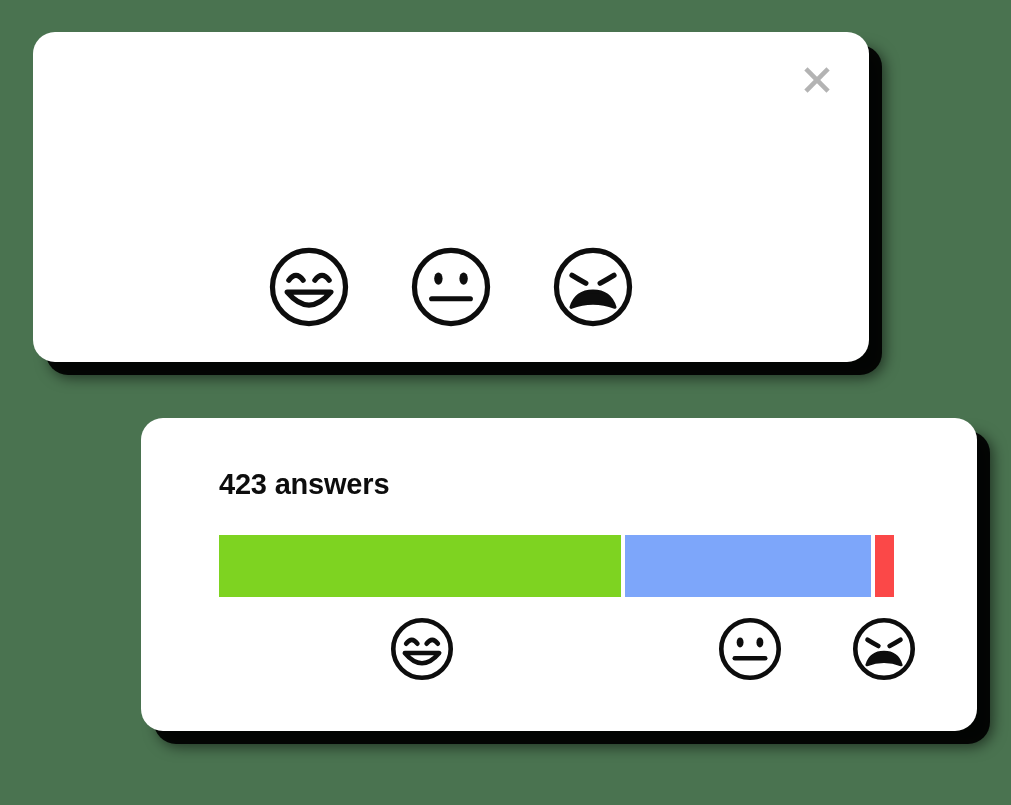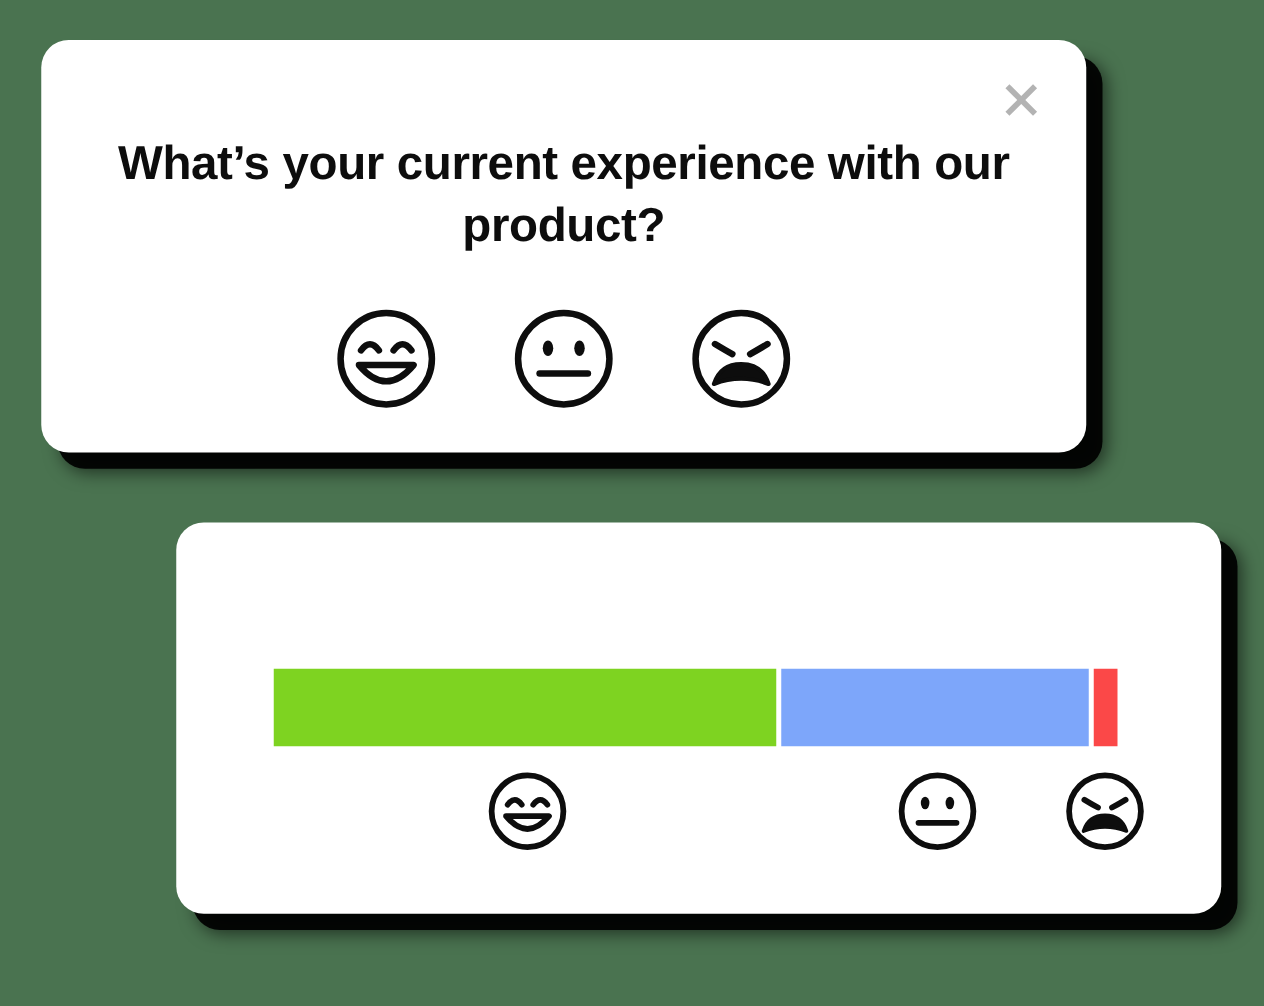--- a/index.html
+++ b/index.html
@@ -139,21 +139,20 @@
 
   <div class="card" id="survey-card">
 
     <div class="close-btn" aria-label="Close">
       <svg viewBox="0 0 40 40" width="34" height="34">
         <line x1="7" y1="7" x2="33" y2="33" stroke="#b3b3b3" stroke-width="5.4" stroke-linecap="butt"></line>
         <line x1="33" y1="7" x2="7" y2="33" stroke="#b3b3b3" stroke-width="5.4" stroke-linecap="butt"></line>
       </svg>
     </div>
 
-    <div class="question">What’s your current experience with our product?</div>
 
     <div class="face-row">
 
       <div class="face-btn">
         <svg viewBox="0 0 100 100">
           <circle cx="50" cy="50" r="43.5" fill="none" stroke="#0d0d0d" stroke-width="6.2"></circle>
           <path d="M26 42 Q34.5 30.5 43 42" fill="none" stroke="#0d0d0d" stroke-width="6.2" stroke-linecap="round"></path>
           <path d="M57 42 Q65.5 30.5 74 42" fill="none" stroke="#0d0d0d" stroke-width="6.2" stroke-linecap="round"></path>
           <path d="M24 56 Q50 87 76 56 Z" fill="none" stroke="#0d0d0d" stroke-width="6.2" stroke-linejoin="round"></path>
         </svg>
@@ -175,20 +174,21 @@
           <path d="M75 36 Q66 41.5 58.5 45.5" fill="none" stroke="#0d0d0d" stroke-width="6.2" stroke-linecap="round"></path>
           <path d="M24 74 Q30 55 50 55 Q70 55 76 74 Q50 64 24 74 Z" fill="#0d0d0d" stroke="#0d0d0d" stroke-width="4" stroke-linejoin="round"></path>
         </svg>
       </div>
 
     </div>
   </div>
 
   <div class="card" id="results-card">
 
+    <div class="answers-count" style="position:absolute;left:78px;top:50px;">423 answers</div>
 
     <div class="bar">
       <div class="bar-seg" id="seg-happy" style="flex: 60.2 0 0px; background: rgb(126, 211, 33);"></div>
       <div class="bar-seg" id="seg-neutral" style="flex: 36.9 0 0px; background: rgb(125, 166, 250);"></div>
       <div class="bar-seg" id="seg-sad" style="flex: 2.9 0 0px; background: rgb(251, 72, 72);"></div>
     </div>
 
     <div class="result-faces">
 
       <div class="result-face" id="rf-happy" style="left: 30.1%;">

